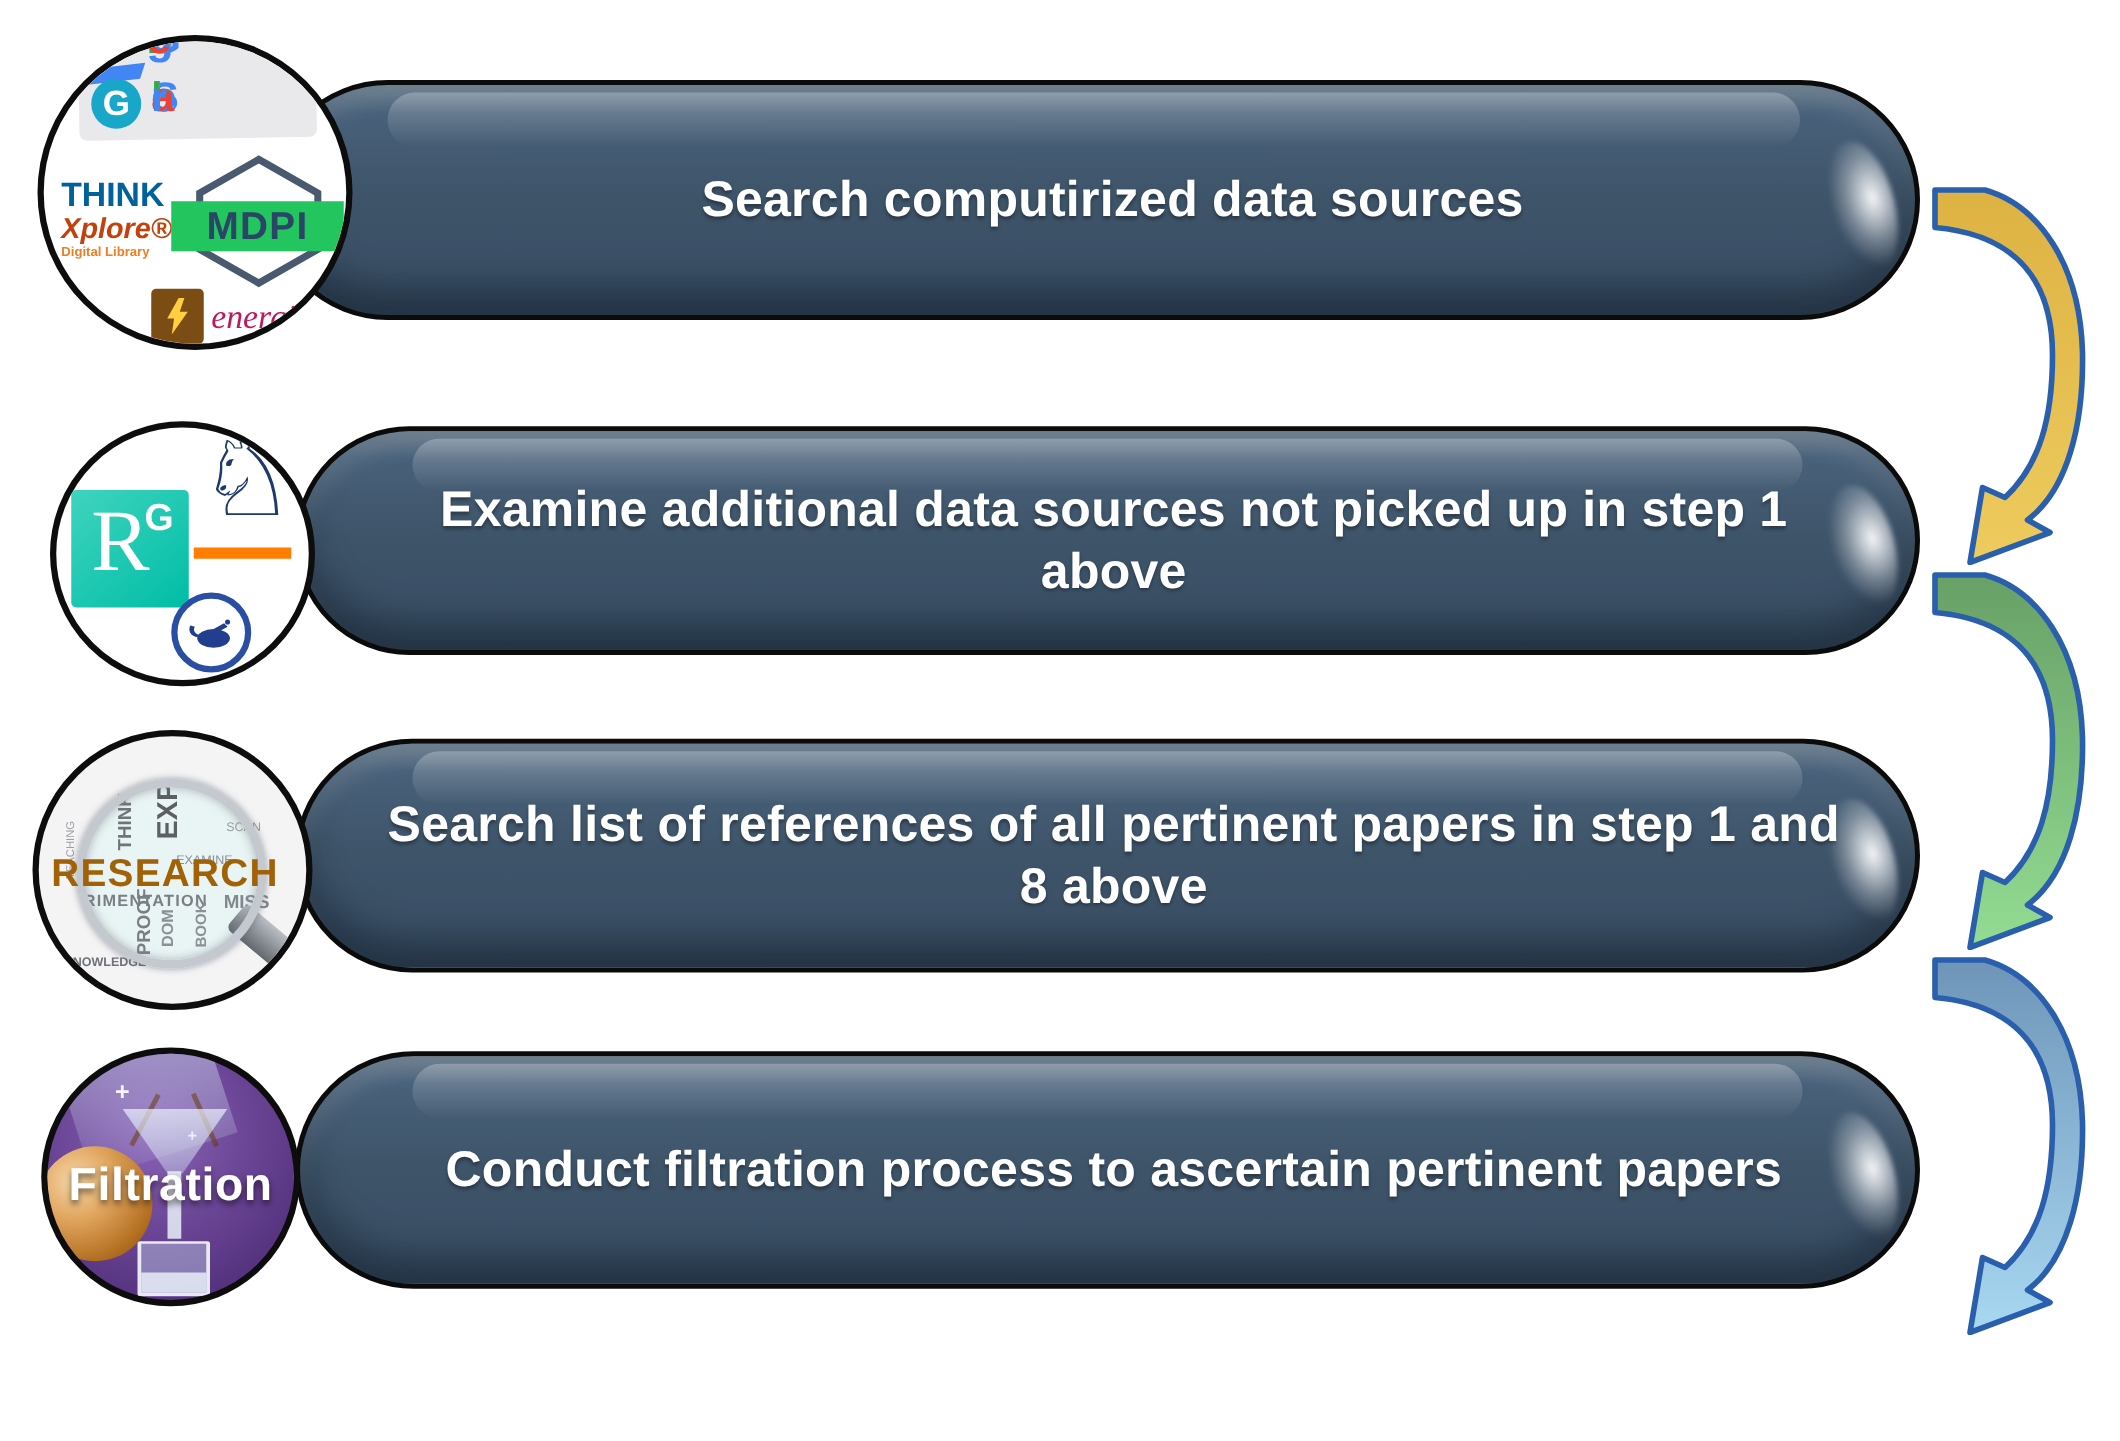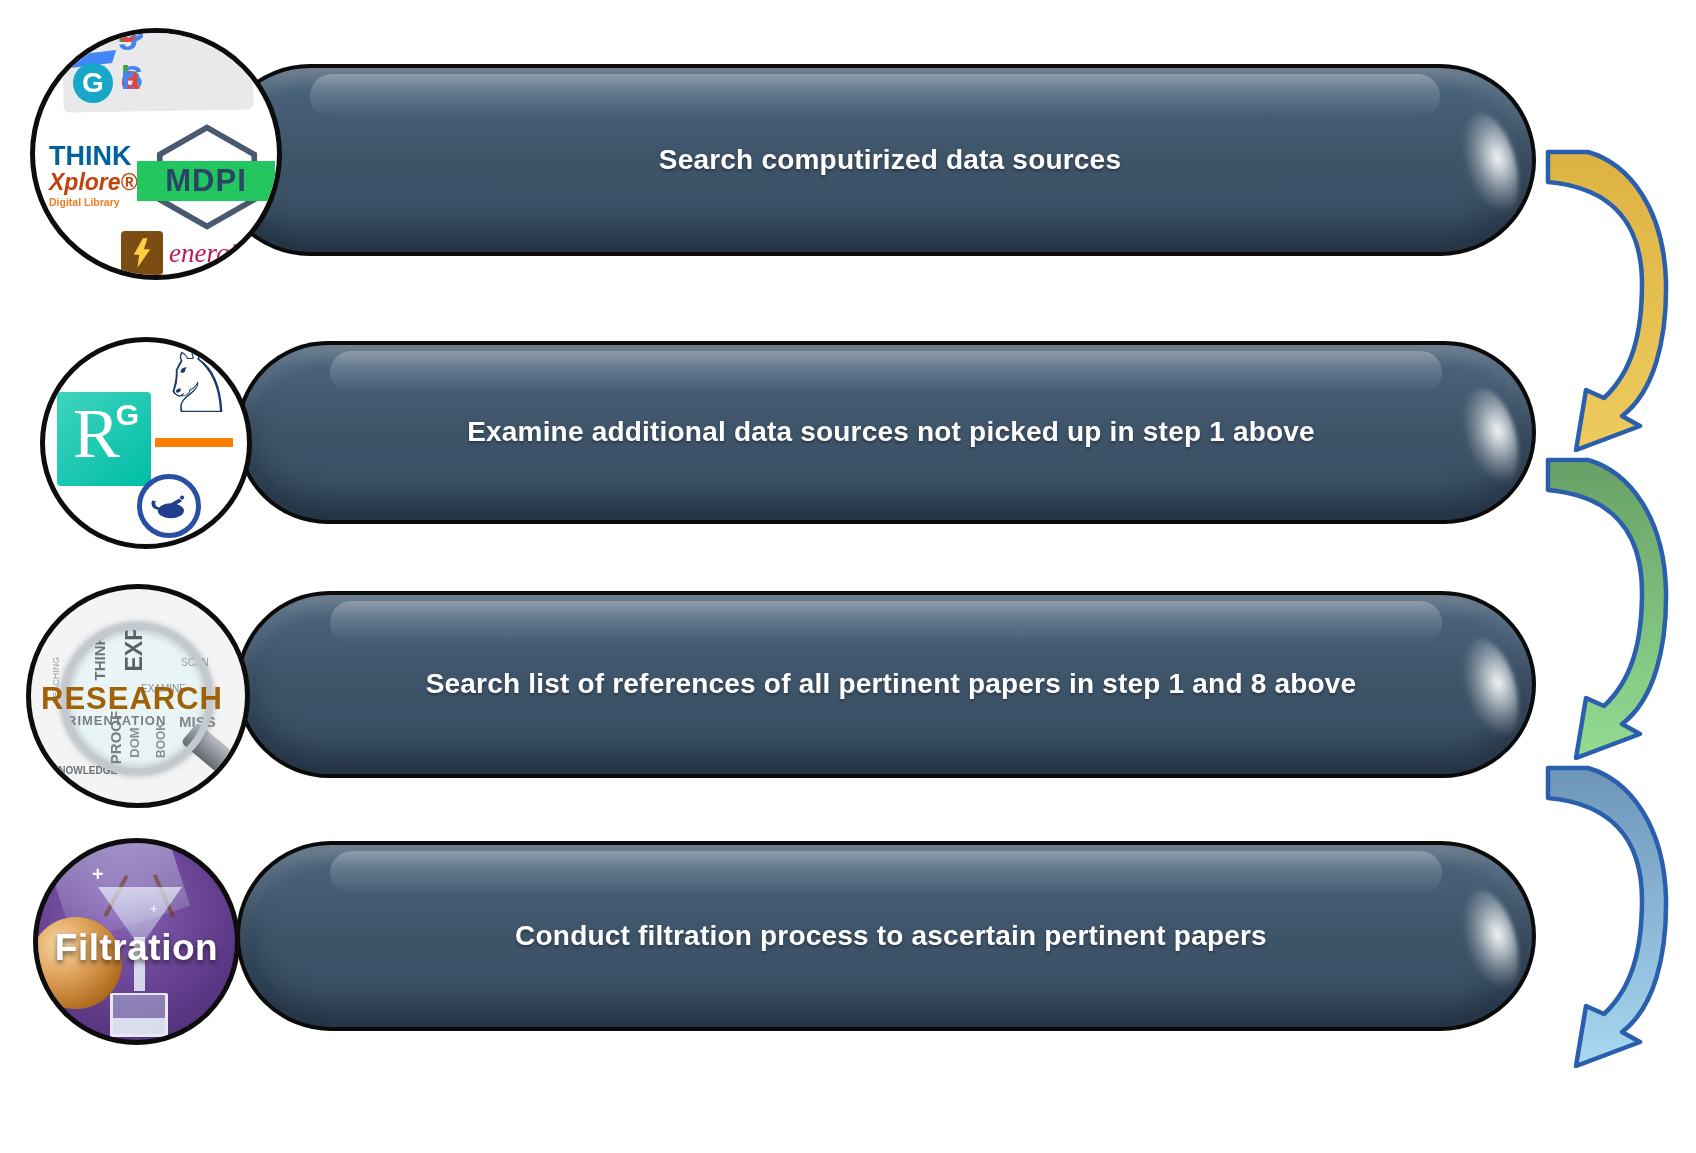--- a/index.html
+++ b/index.html
@@ -13,21 +13,21 @@
   .pill::before{content:"";position:absolute;left:7%;right:7%;top:6px;height:24%;border-radius:999px;
         background:linear-gradient(180deg,rgba(255,255,255,.26),rgba(255,255,255,0));pointer-events:none;}
   .pill::after{content:"";position:absolute;right:16px;top:24%;width:52px;height:58%;border-radius:50%;
         background:radial-gradient(ellipse at 68% 45%,rgba(255,255,255,.95) 0%,rgba(255,255,255,.30) 42%,rgba(255,255,255,0) 68%);
         filter:blur(2px);transform:rotate(-14deg);pointer-events:none;}
   .pill-1{left:214px;top:64px;width:1322px;height:192px;border-radius:96px;}
   .pill-2{left:236px;top:341px;width:1300px;height:183px;border-radius:92px;}
   .pill-3{left:236px;top:591px;width:1300px;height:187px;border-radius:94px;}
   .pill-4{left:236px;top:841px;width:1300px;height:190px;border-radius:95px;}
   .pill-label{width:100%;box-sizing:border-box;text-align:center;color:#fff;font-weight:700;
-        font-size:28px;line-height:1.22;letter-spacing:.2px;text-shadow:0 2px 3px rgba(0,0,0,.35);}
+        font-size:40px;line-height:1.22;letter-spacing:.2px;text-shadow:0 2px 3px rgba(0,0,0,.35);}
   .pill-1 .pill-label{padding:0 150px 0 180px;}
   .pill-2 .pill-label,.pill-3 .pill-label{padding:0 60px 0 70px;}
   .pill-4 .pill-label{padding:0 80px 0 90px;}
   
   .circle{position:absolute;background:#fff;border:5px solid #0d0d0d;border-radius:50%;
         box-sizing:border-box;overflow:hidden;z-index:5;}
   .circle-1{left:30px;top:28px;width:252px;height:252px;}
   .circle-2{left:40px;top:337px;width:212px;height:212px;}
   .circle-3{left:26px;top:584px;width:224px;height:224px;background:#f4f4f5;}
   .circle-4{left:33px;top:838px;width:207px;height:207px;

